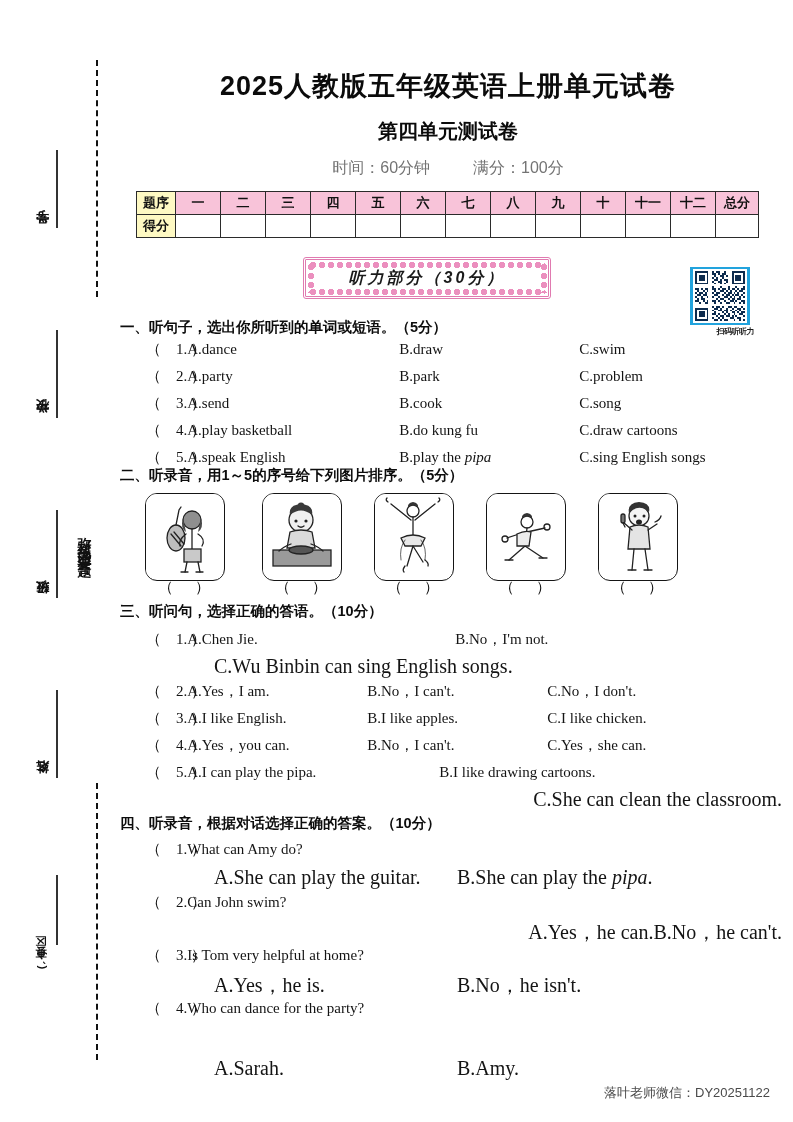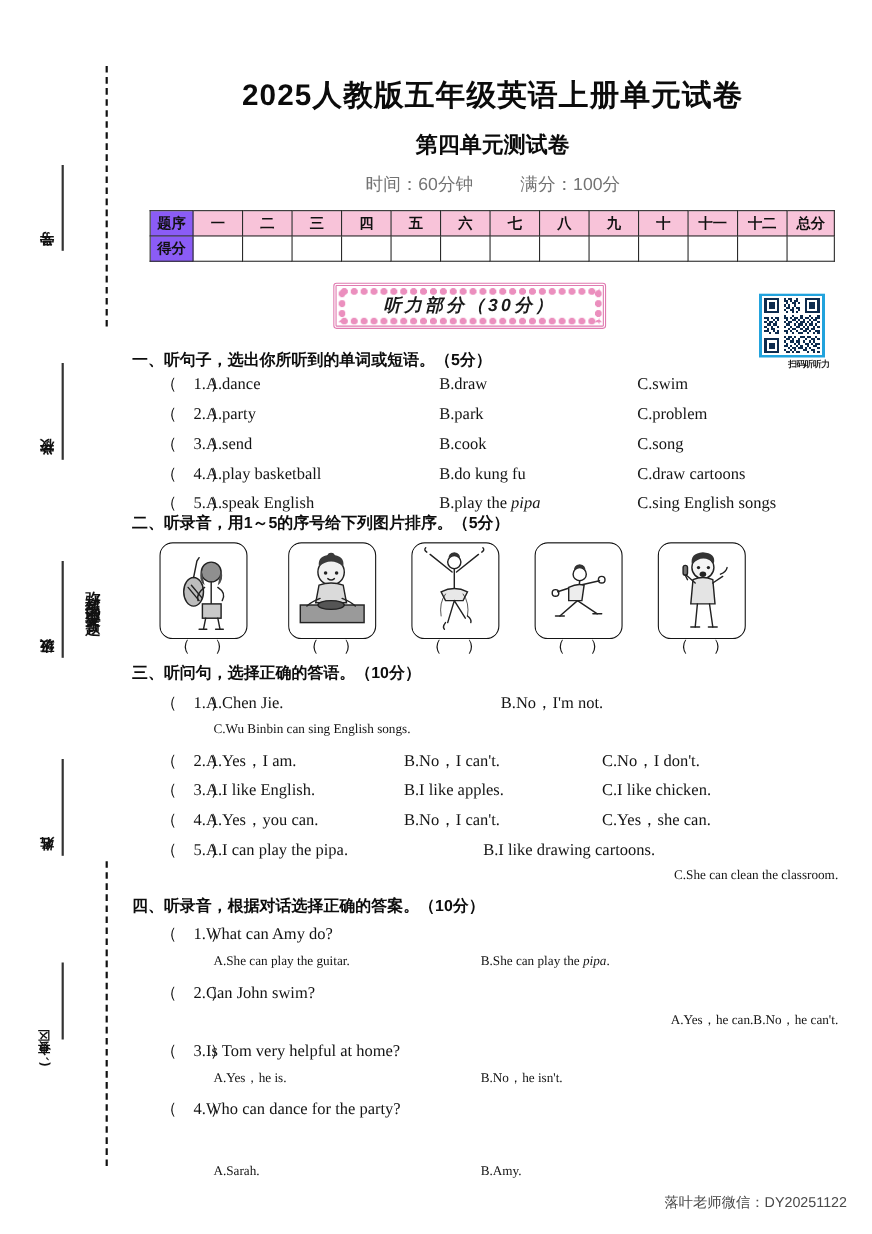--- a/index.html
+++ b/index.html
@@ -117,21 +117,21 @@
     border: 1px solid #2b2b2b;
     height: 22px;
     text-align: center;
     vertical-align: middle;
     font-size: 13px;
     font-weight: 700;
     color: #111;
     padding: 0;
   }
   .score-table td.hd { background: #f8c3d9; }
-  .score-table td.lbl { background: #8b5cf6; width: 38px; }
+  .score-table td.lbl { background: #fef9c3; width: 38px; }
   .score-table td.cell { background: #ffffff; width: 44px; }
   .score-table td.total { width: 42px; }
 
   
   .banner {
     position: absolute;
     left: 303px;
     top: 257px;
     width: 248px;
     height: 42px;
@@ -221,24 +221,24 @@
     width: 56px;
     text-align: left;
     padding-left: 26px;
     box-sizing: border-box;
   }
   .num { display:inline-block; }
   .opt { display: inline-block; }
   .ital { font-style: italic; }
   .controw {
     position: absolute;
-    left: 112px;
+    left: 132px;
     width: 650px;
     height: 27px;
-    font-size: 12px;
+    font-size: 20px;
     white-space: nowrap;
     padding-left: 82px;
     box-sizing: border-box;
   }
 
   
   .pic {
     position: absolute;
     width: 78px;
     height: 86px;

